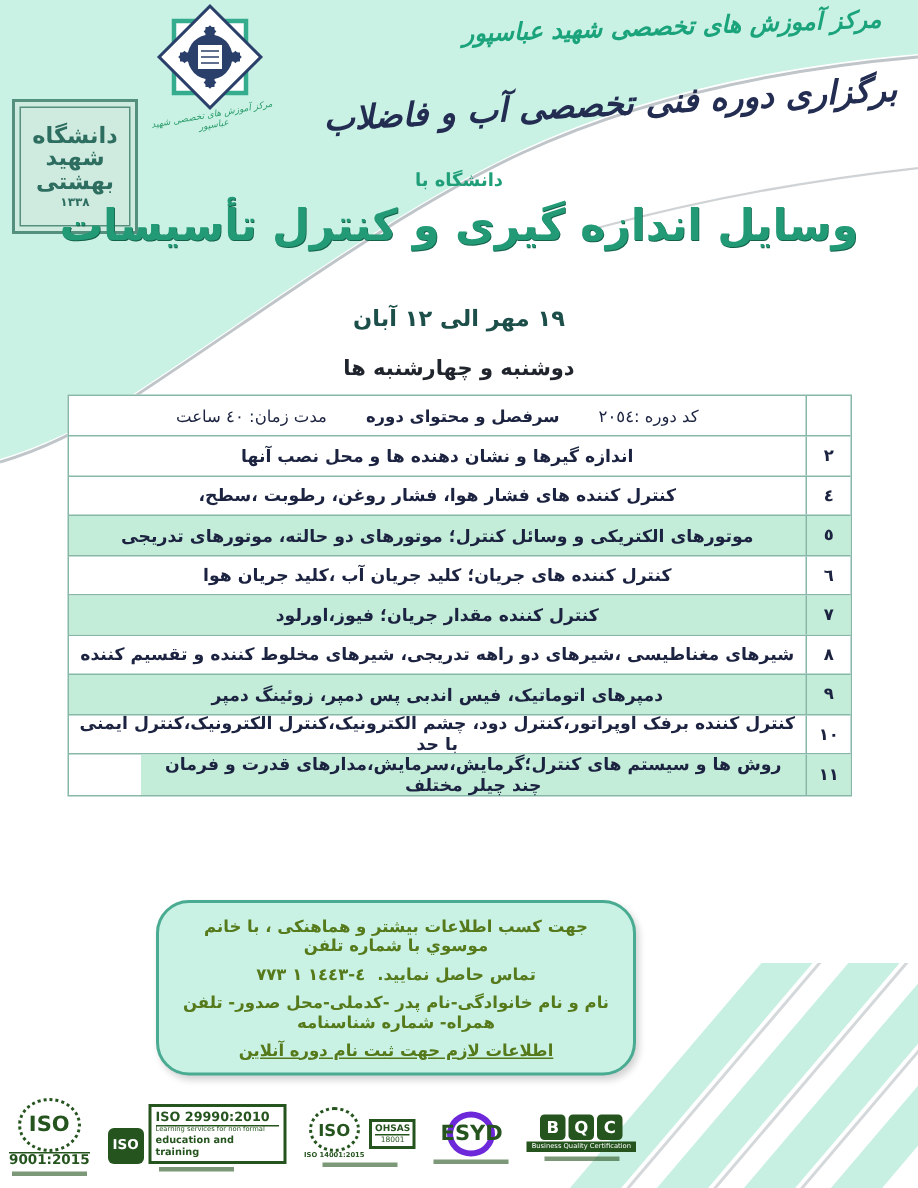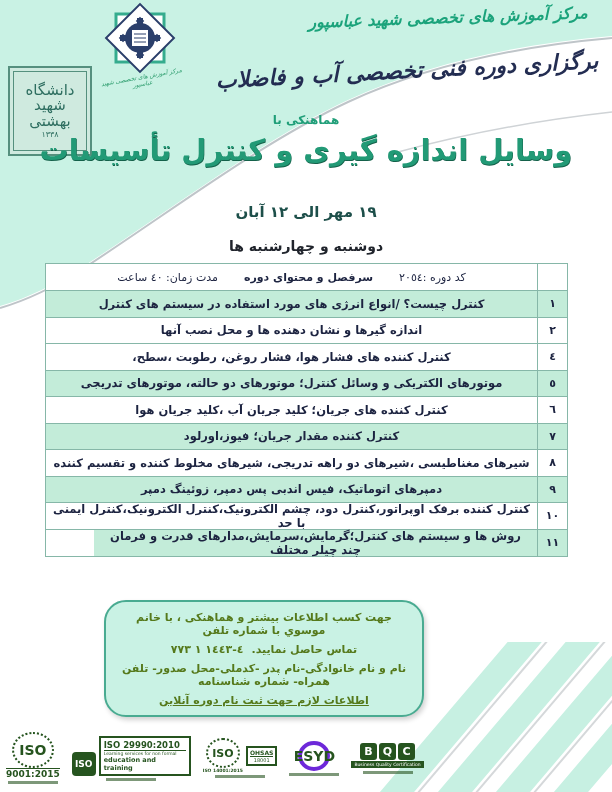--- a/index.html
+++ b/index.html
@@ -26,21 +26,21 @@
     font-style:italic; transform:rotate(-10deg); line-height:1.1;
   }
   .stamp {
     position:absolute; left:8px; top:66px; width:84px; height:90px; z-index:3;
     background:#cfeadf; border:2px solid #55907e; padding:3px;
     display:flex; align-items:center; justify-content:center;
   }
   .stamp-inner {
     width:100%; height:100%; border:1px solid #55907e;
     display:flex; flex-direction:column; align-items:center; justify-content:center;
-    color:#2e6e60; font-weight:normal; line-height:1.05;
+    color:#2e6e60; font-weight:bold; line-height:1.05;
   }
   .stamp-inner .l { font-size:15px; }
   .stamp-inner .y { font-size:8px; margin-top:1px; }
   .intro {
     position:absolute; top:113px; left:0; width:100%; z-index:3;
     text-align:center; direction:rtl; color:#1f9e78; font-weight:bold; font-size:12px;
   }
   .main-title {
     position:absolute; top:133px; left:0; width:100%; z-index:3;
     text-align:center; direction:rtl; color:#229a76; font-weight:bold; font-size:29px;
@@ -173,37 +173,33 @@
       <span class="l">دانشگاه</span>
       <span class="l">شهید</span>
       <span class="l">بهشتی</span>
       <span class="y">۱۳۳۸</span>
     </div>
   </div>
 
   <div class="center-name">مرکز آموزش های تخصصی شهید عباسپور</div>
   <div class="course-line">برگزاری دوره فنی تخصصی آب و فاضلاب</div>
 
-  <div class="intro">هماهنکی با</div>
+  <div class="intro">دانشگاه با</div>
   <div class="main-title">وسایل اندازه گیری و کنترل تأسیسات</div>
   <div class="date-range">۱۹ مهر الی ۱۲ آبان</div>
   <div class="days">دوشنبه و چهارشنبه ها</div>
 
   <div class="course-table">
     <div class="t-row t-header">
       <div class="t-cell">
         <span class="hdr-code">کد دوره :٢٠٥٤</span>
         <span class="hdr-title">سرفصل و محتوای دوره</span>
         <span class="hdr-duration">مدت زمان: ٤٠ ساعت</span>
       </div>
       <div class="t-num"></div>
-    </div>
-    <div class="t-row mint">
-      <div class="t-cell">کنترل چیست؟ /انواع انرژی های مورد استفاده در سیستم های کنترل</div>
-      <div class="t-num">١</div>
     </div>
     <div class="t-row">
       <div class="t-cell">اندازه گیرها و نشان دهنده ها و محل نصب آنها</div>
       <div class="t-num">٢</div>
     </div>
     <div class="t-row">
       <div class="t-cell">کنترل کننده های فشار هوا، فشار روغن، رطوبت ،سطح،</div>
       <div class="t-num">٤</div>
     </div>
     <div class="t-row mint">

